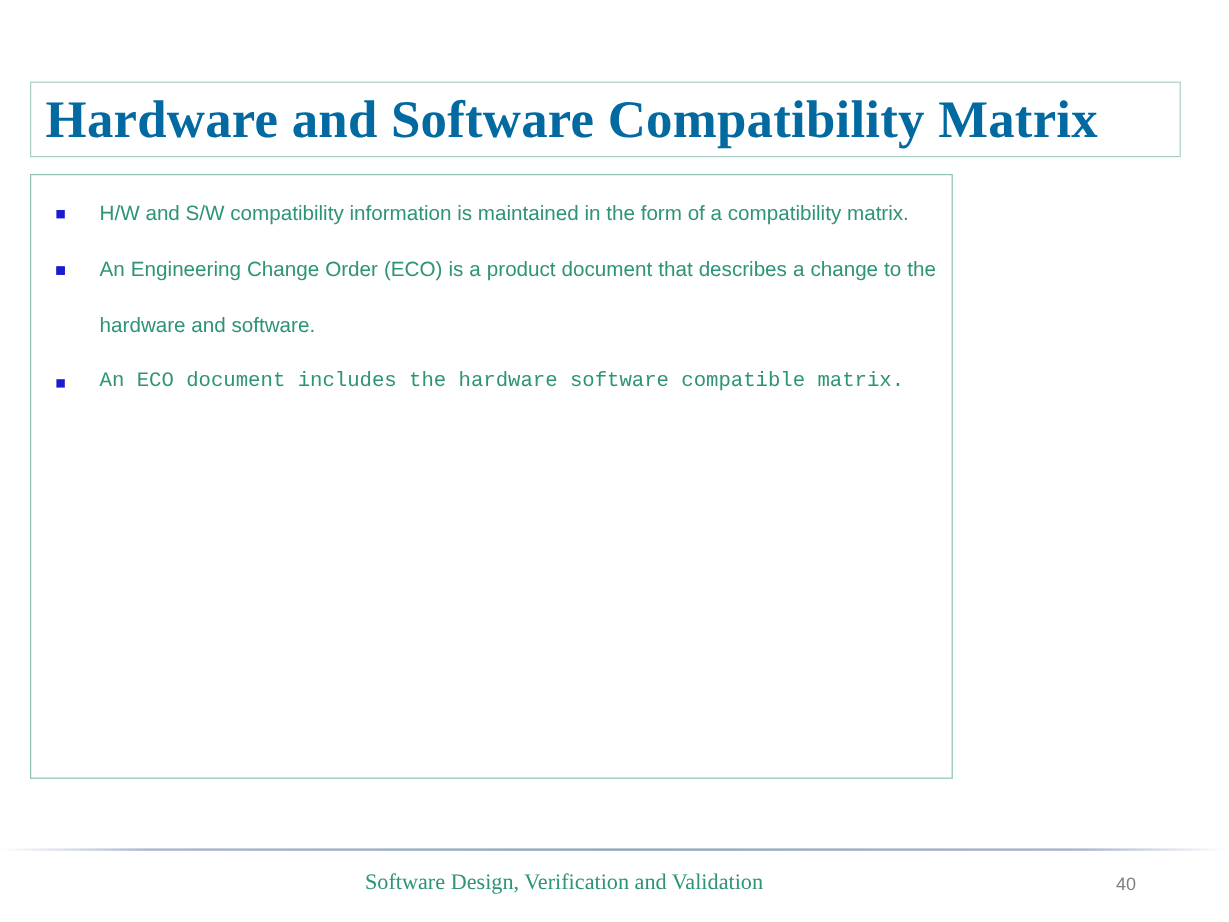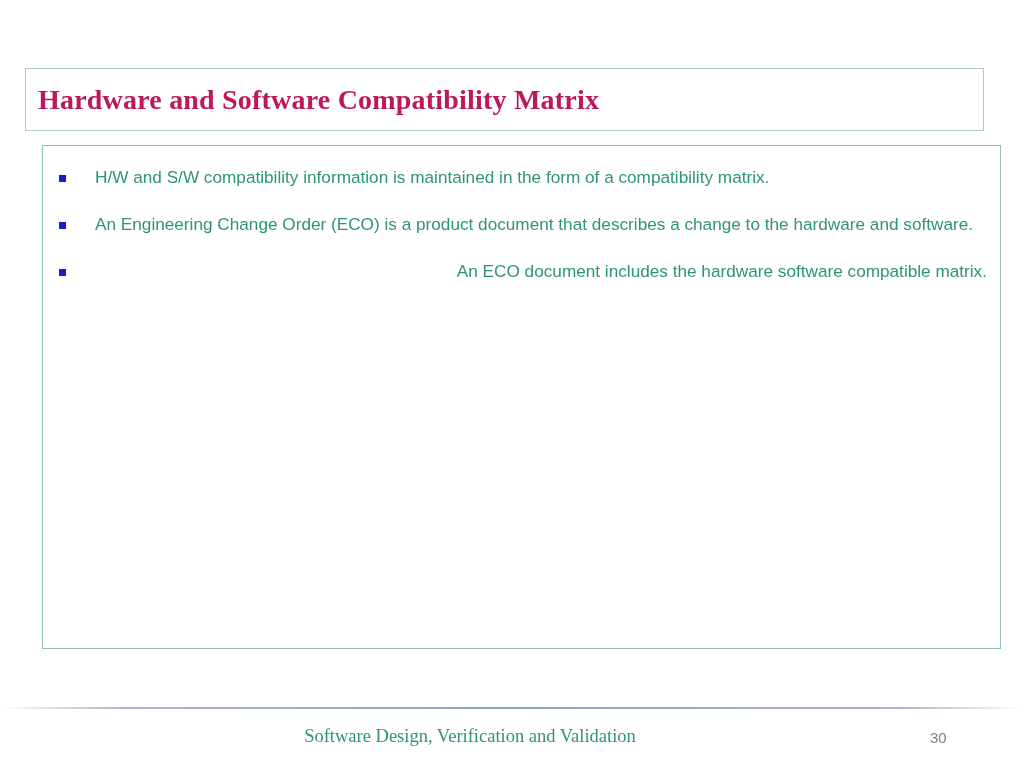--- a/index.html
+++ b/index.html
@@ -35,39 +35,39 @@
     box-sizing: border-box;
     background: #ffffff;
   }
   .title-text {
     position: absolute;
     left: 12px;
     top: 50%;
     transform: translateY(-50%);
     font-family: "Liberation Serif", "DejaVu Serif", serif;
     font-weight: bold;
-    font-size: 28px;
+    font-size: 44px;
     line-height: 1.05;
     letter-spacing: 0.2px;
-    color: #be185d;
+    color: #0369a1;
     white-space: nowrap;
     text-align: center;
   }
 
   
   .content-box {
     position: absolute;
-    left: 42px;
+    left: 25px;
     top: 145px;
-    width: 959px;
+    width: 769px;
     height: 504px;
     border: 1px solid #8cc3b4;
     box-sizing: border-box;
     background: #ffffff;
-    padding: 8px 0 0 4px;
+    padding: 8px 0 0 9px;
   }
 
   .bullet-list {
     list-style: none;
     margin: 0;
     padding: 0;
   }
 
   .bullet-item {
     position: relative;
@@ -89,21 +89,22 @@
     position: absolute;
     left: 12px;
     top: 21px;
     width: 7px;
     height: 7px;
     background: #1c1ccf;
   }
 
   
   .bullet-item.single {
-    text-align: right;
+    text-align: left;
+    font-family: Liberation Mono, monospace;
   }
 
   
   .divider {
     position: absolute;
     left: 0;
     top: 707px;
     width: 1024px;
     height: 2px;
     background: linear-gradient(to right, #ffffff 0%, #aab6cf 12%, #8fa7b8 50%, #aab4cc 88%, #ffffff 100%);
@@ -163,15 +164,15 @@
       </li>
 
 
     </ul>
   </div>
 
   <div class="divider"></div>
 
   <div class="footer-text">Software Design, Verification and Validation</div>
 
-  <div class="page-number">30</div>
+  <div class="page-number">40</div>
 
 </div>
 
 </body></html>

